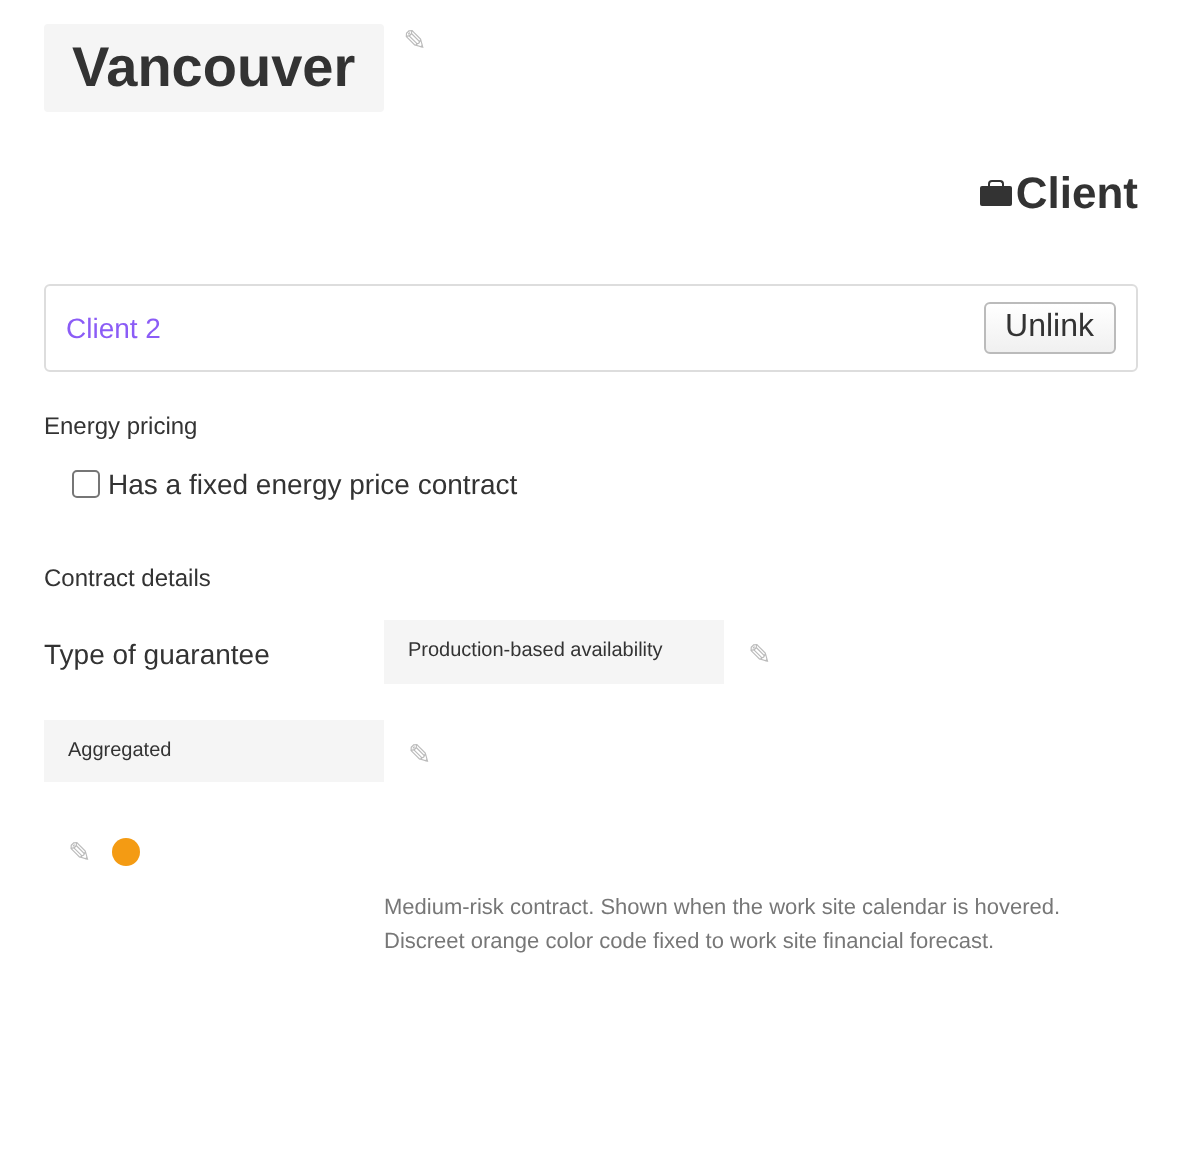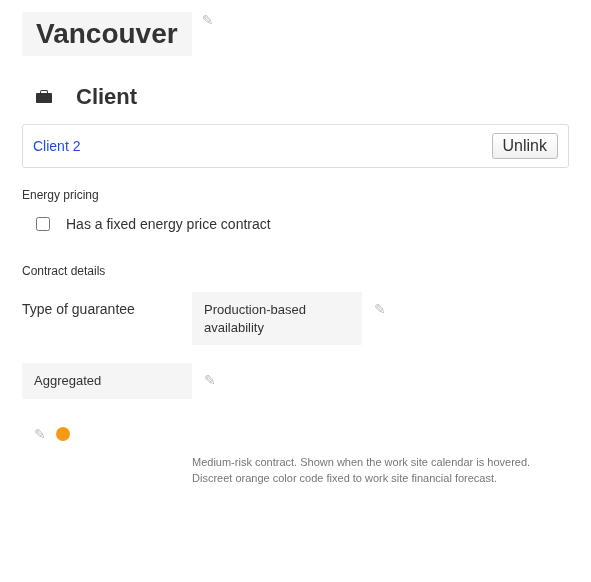--- a/index.html
+++ b/index.html
@@ -29,23 +29,24 @@
   }
   .pencil {
     color: #bbb;
     cursor: pointer;
     font-size: 14px;
     user-select: none;
   }
   .section-header {
     display: flex;
     align-items: center;
-    gap: 24px;
+    gap: 2px;
     padding-left: 14px;
-    margin-bottom: 14px;
+    margin-bottom: 32px;
+    justify-content: flex-end;
   }
   .briefcase {
     width: 16px;
     height: 14px;
     position: relative;
   }
   .briefcase::before {
     content: "";
     position: absolute;
     top: 0;
@@ -74,21 +75,21 @@
   .client-box {
     border: 1px solid #ddd;
     border-radius: 3px;
     padding: 8px 10px;
     display: flex;
     justify-content: space-between;
     align-items: center;
     margin-bottom: 20px;
   }
   .client-link {
-    color: #1d4ed8;
+    color: #8b5cf6;
     font-size: 14px;
     cursor: pointer;
   }
   .btn {
     background: linear-gradient(#fff, #f0f0f0);
     border: 1px solid #bbb;
     border-radius: 3px;
     font-size: 16px;
     padding: 3px 10px;
     cursor: pointer;
@@ -96,21 +97,21 @@
   }
   .subheading {
     font-size: 12px;
     font-weight: 400;
     color: #333;
     margin-bottom: 14px;
   }
   .checkbox-row {
     display: flex;
     align-items: center;
-    gap: 16px;
+    gap: 4px;
     padding-left: 14px;
     margin-bottom: 32px;
   }
   .checkbox-row input[type="checkbox"] {
     width: 14px;
     height: 14px;
   }
   .checkbox-row label {
     font-size: 14px;
     color: #333;
@@ -124,21 +125,21 @@
     width: 170px;
     padding-right: 18px;
     font-size: 14px;
     color: #333;
     padding-top: 9px;
   }
   .field-value {
     background: #f5f5f5;
     padding: 9px 12px;
     width: 170px;
-    font-size: 13px;
+    font-size: 10px;
     color: #333;
     line-height: 1.35;
   }
   .field-actions {
     display: flex;
     align-items: center;
     gap: 10px;
     padding-left: 12px;
     padding-top: 9px;
   }

